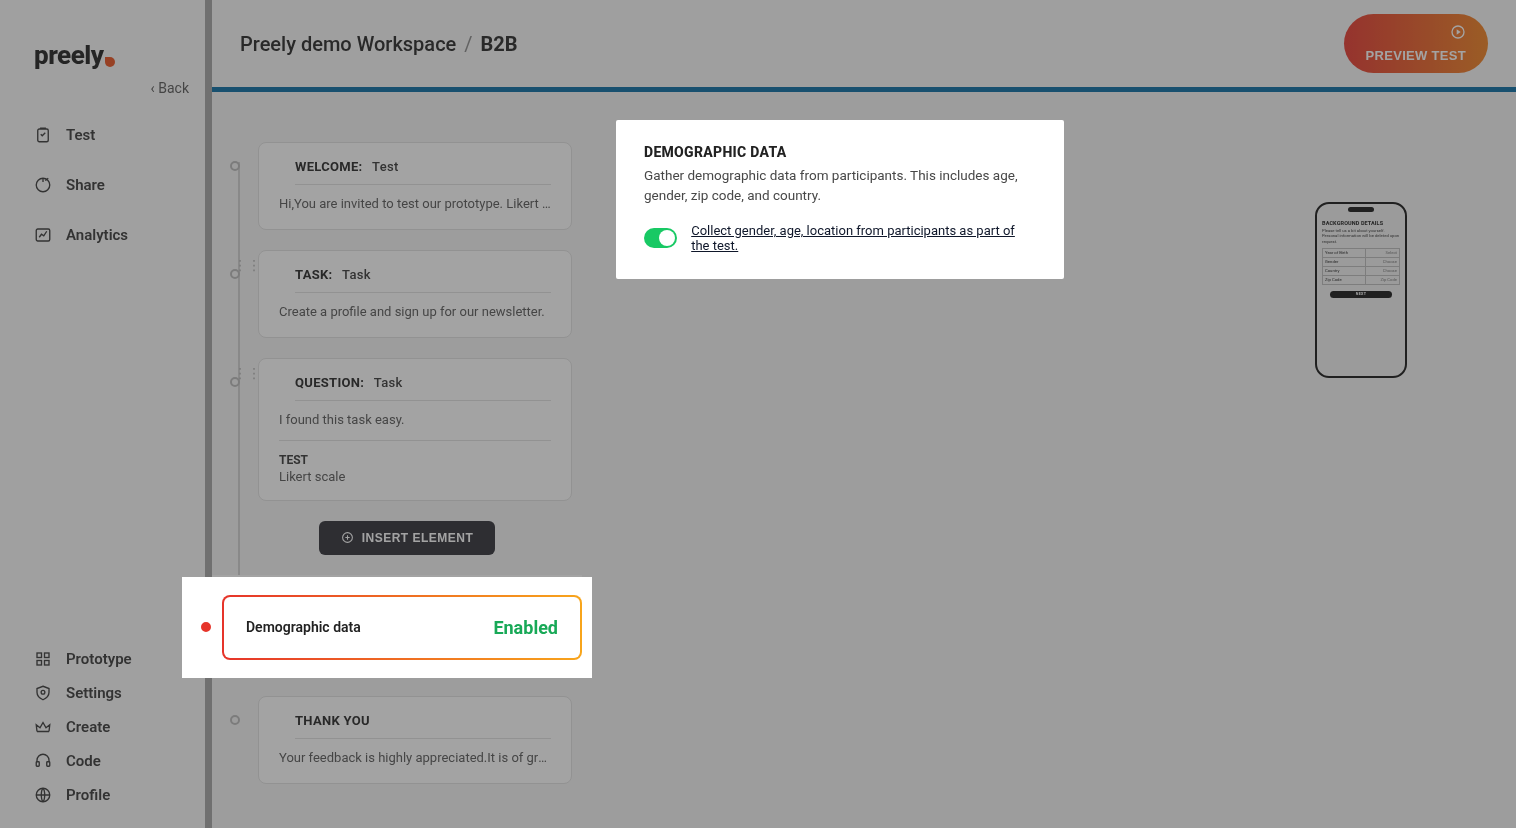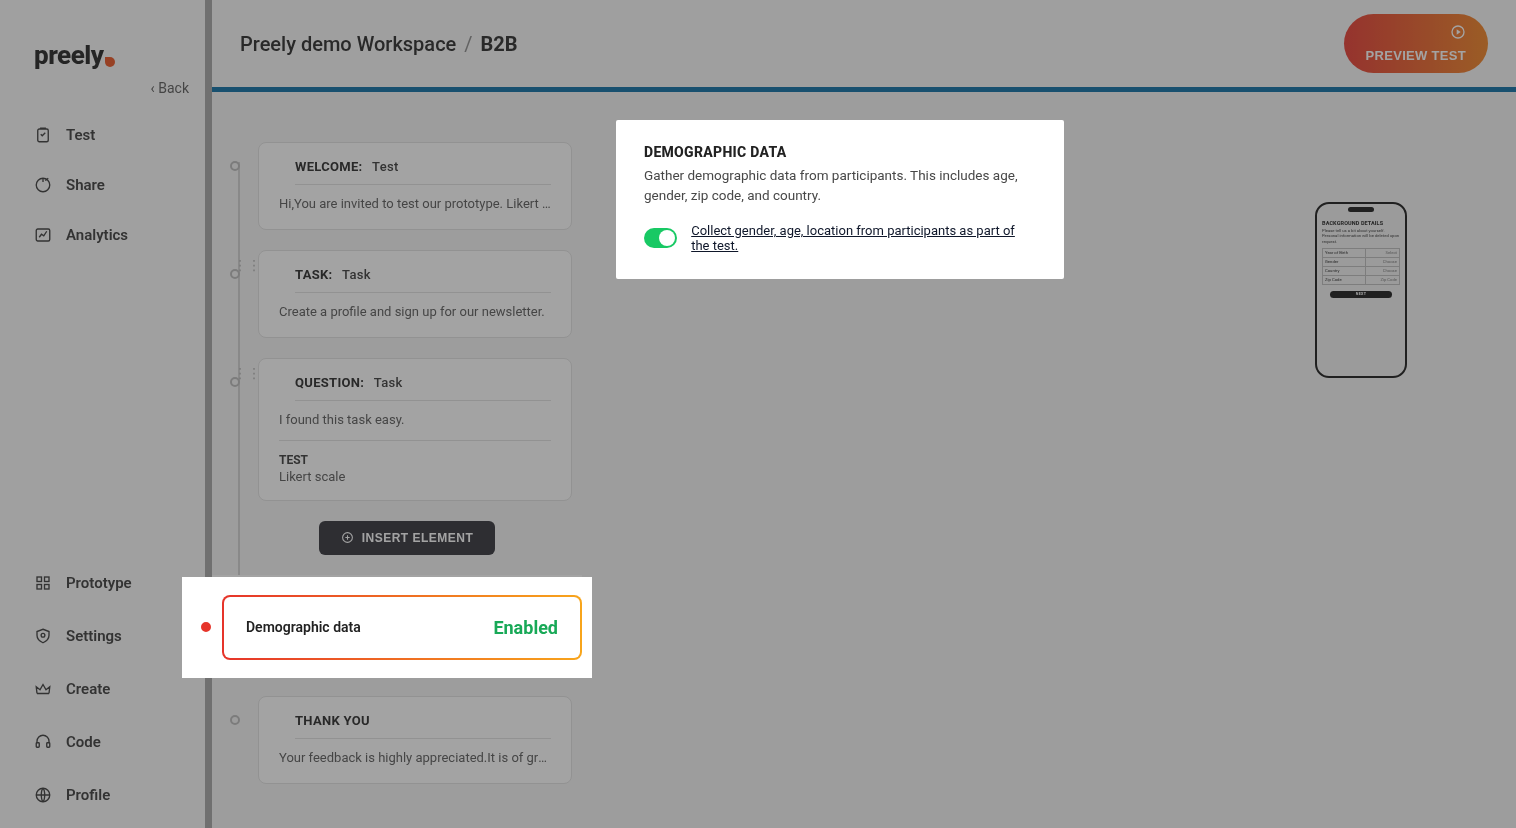--- a/index.html
+++ b/index.html
@@ -53,21 +53,21 @@
     font-size:14px;
     color:#555;
     cursor:pointer;
     margin-bottom:30px;
   }
   .back-link::before{
     content:"‹ ";
     font-size:14px;
   }
   .nav-group{display:flex;flex-direction:column;gap:32px;}
-  .nav-group.bottom{margin-top:auto;gap:35px;}
+  .nav-group.bottom{margin-top:auto;gap:16px;}
   .nav-item{
     display:flex;
     align-items:center;
     gap:14px;
     font-size:15px;
     font-weight:600;
     color:#333;
     cursor:pointer;
   }
   .nav-item svg{width:18px;height:18px;stroke:#333;fill:none;stroke-width:1.8;}

